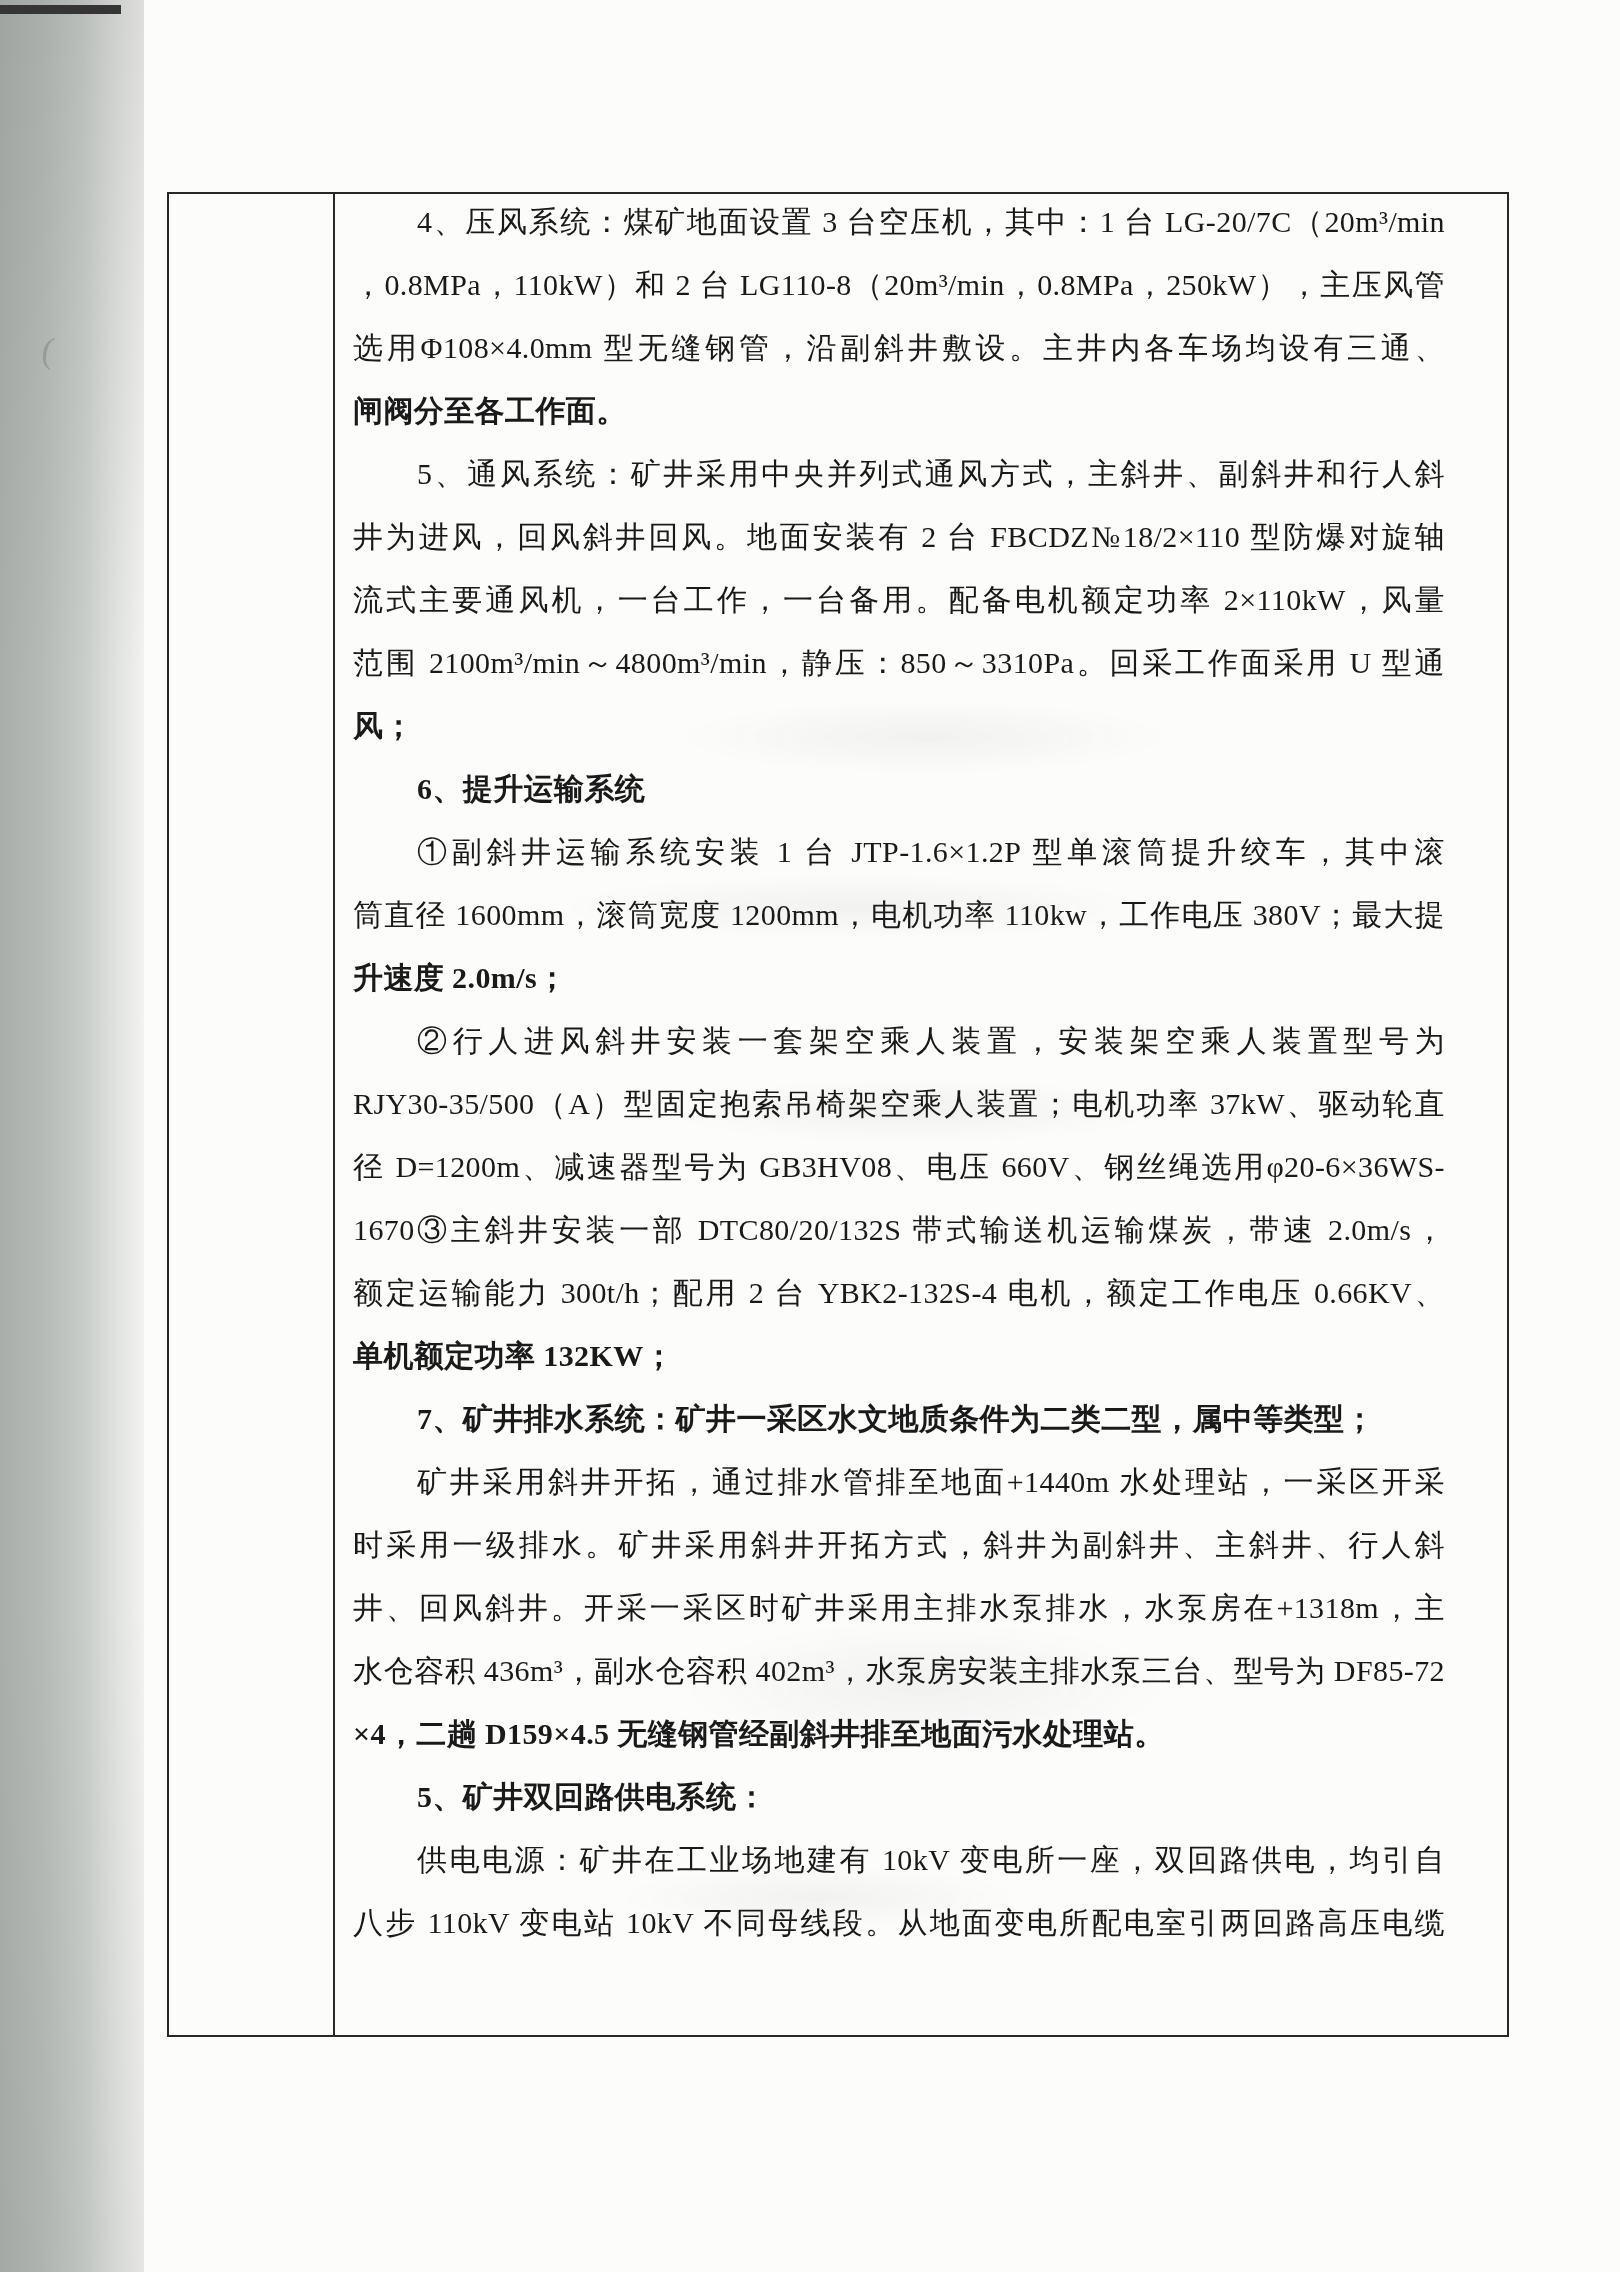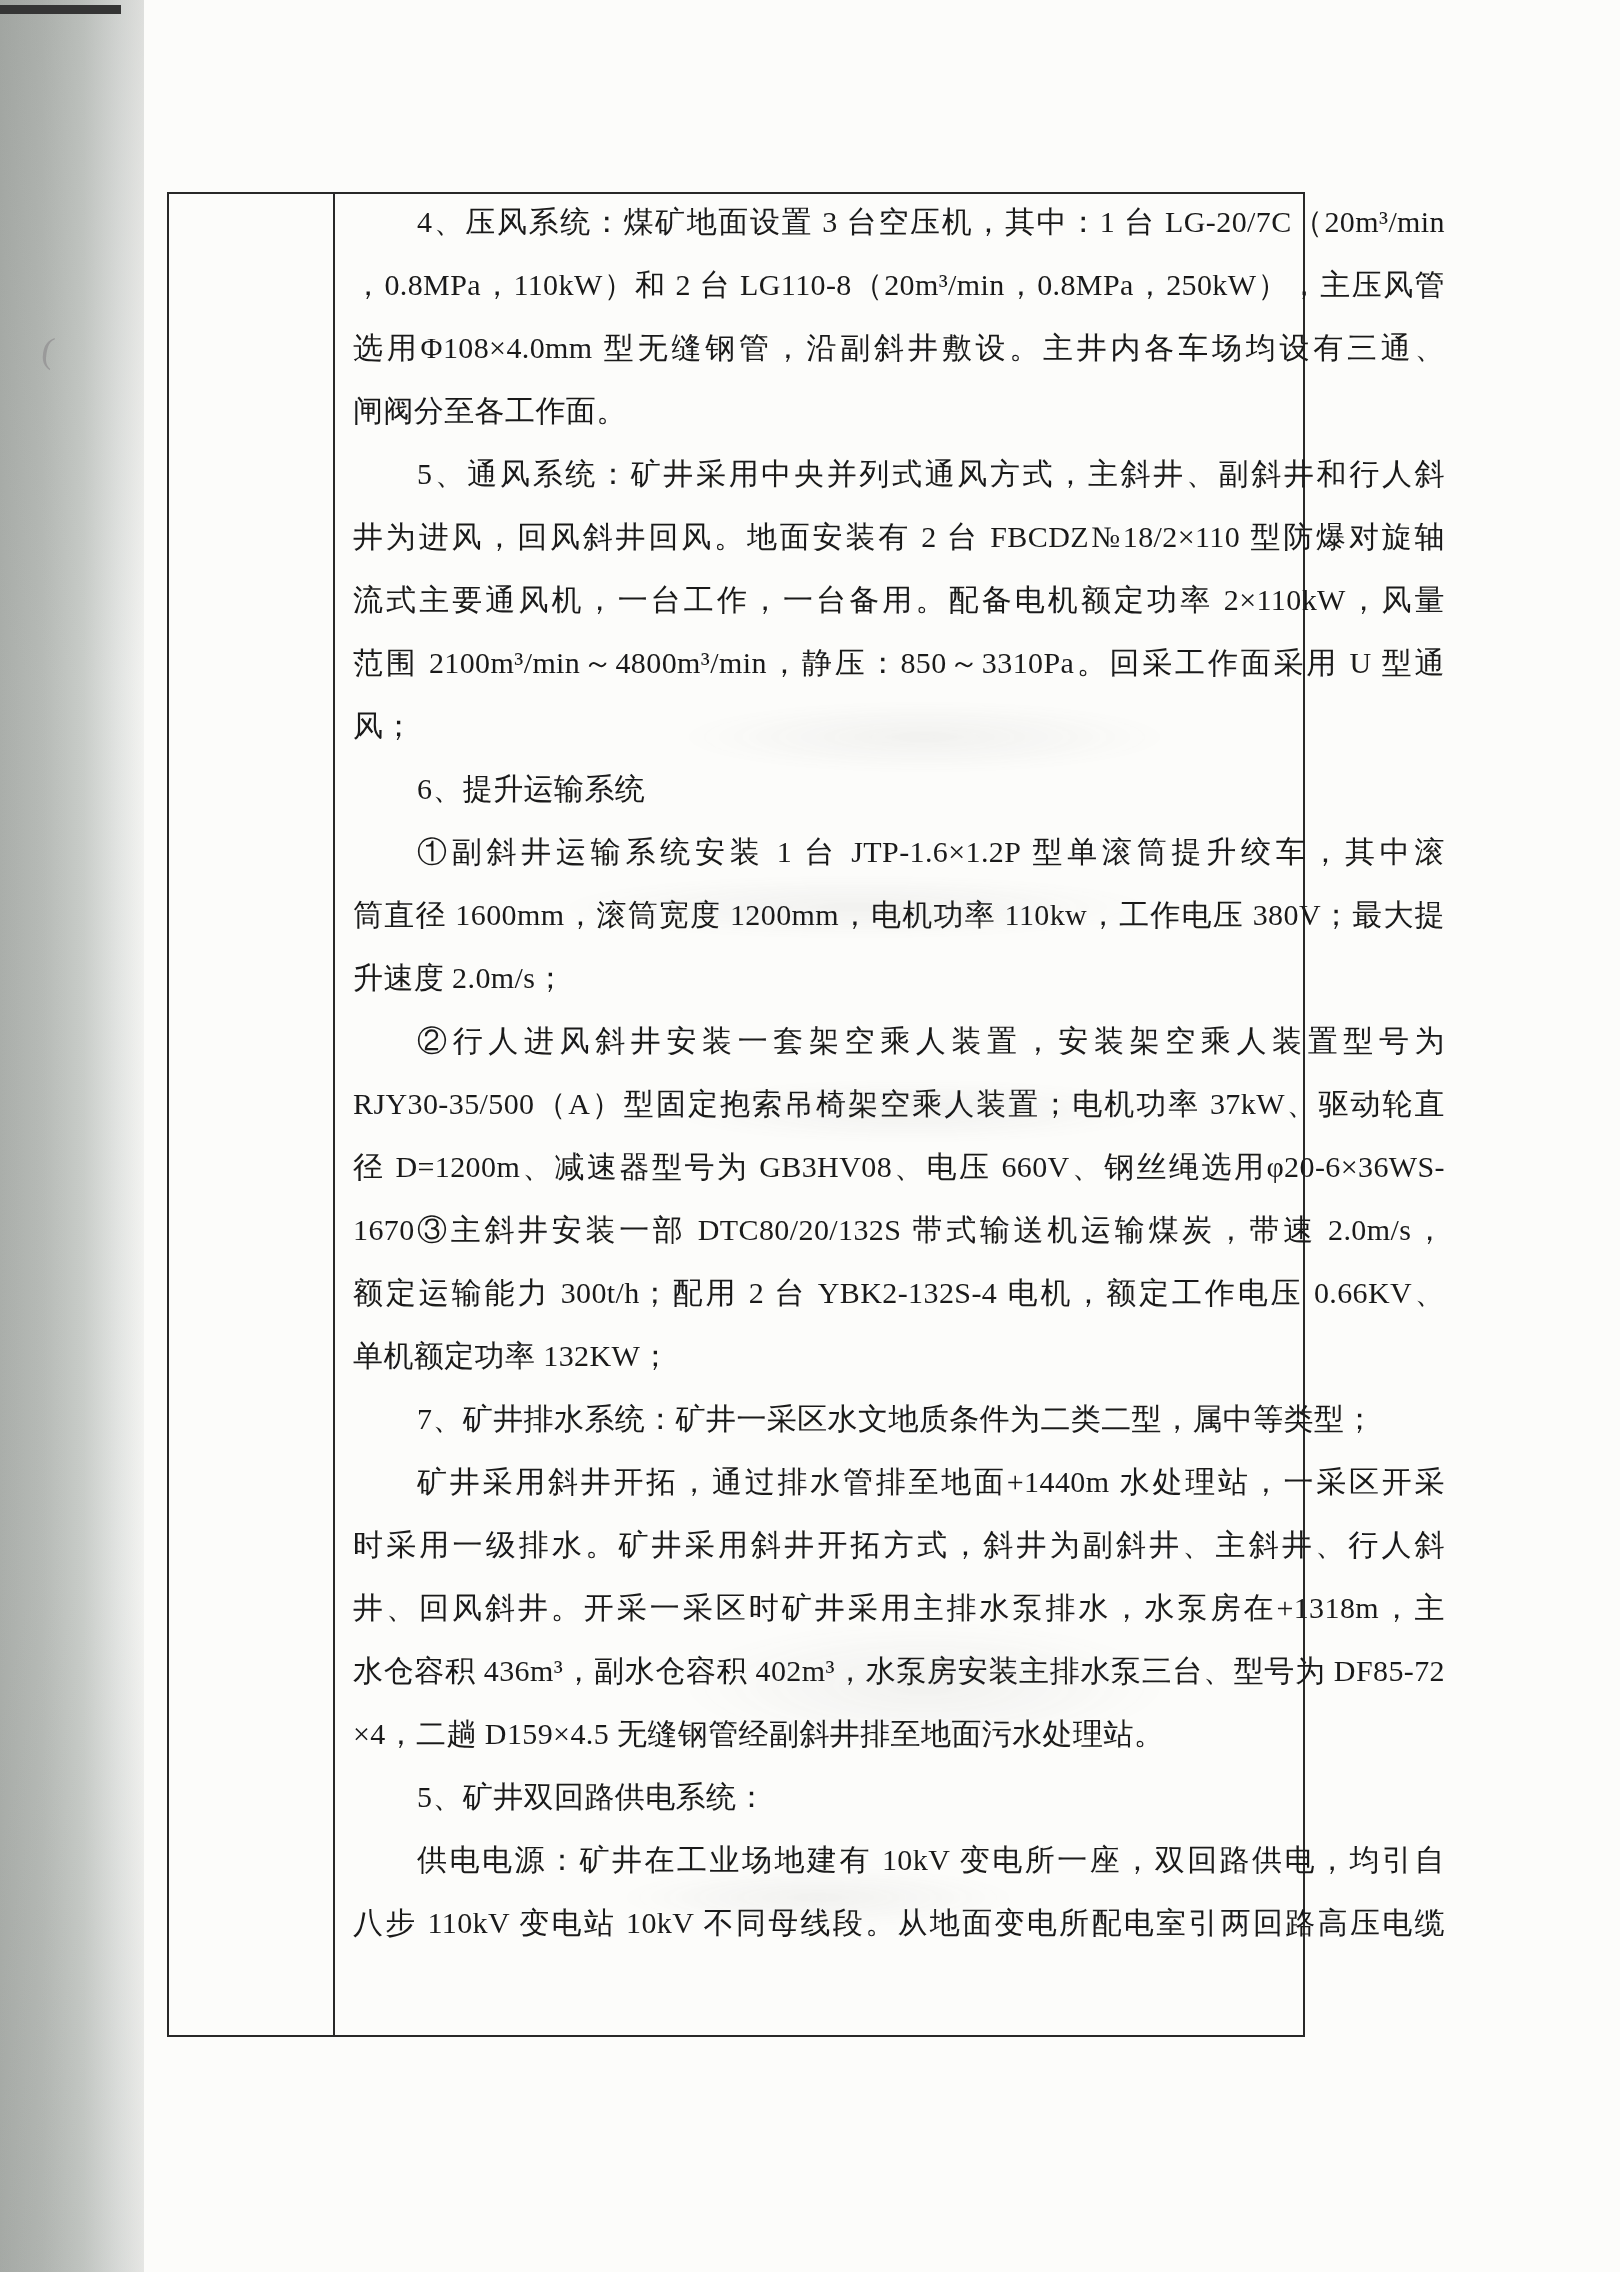--- a/index.html
+++ b/index.html
@@ -16,33 +16,33 @@
       linear-gradient(180deg,rgba(130,134,130,0.25) 0%,rgba(160,164,160,0.10) 30%,rgba(160,164,160,0.10) 70%,rgba(140,144,140,0.20) 100%),
       linear-gradient(90deg,#abafab 0%,#b9bdb9 30%,#cdd1cd 58%,#e9ebe9 82%,rgba(252,252,250,0) 100%);
   }
   .top-strip{position:absolute;left:0;top:4.5px;width:121px;height:9px;background:#353535;}
   .margin-mark{
     position:absolute;left:42px;top:332px;font-size:36px;color:#9a9a9a;
     transform:rotate(9deg);line-height:1;
   }
   
   .doc-table{
-    position:absolute;left:167px;top:192px;width:1138px;height:1845px;
+    position:absolute;left:167px;top:192px;width:1342px;height:1845px;
     border:2.3px solid #282828;box-sizing:border-box;
   }
   .col-divider{position:absolute;left:164px;top:0;width:2.3px;height:100%;background:#282828;}
   .left-cell{position:absolute;left:0;top:0;width:164px;height:100%;}
   .text-col{position:absolute;left:184px;top:-4.5px;width:1092px;}
   .line{
     height:63px;line-height:63px;font-size:30px;color:#1a1a1a;
     text-align:justify;text-align-last:justify;
     letter-spacing:0.4px;white-space:normal;
   }
   .line.indent{text-indent:64px;}
-  .line.pend{text-align-last:left;}
+  .line.pend{text-align-last:left;font-weight:bold;}
   
   .ghost{
     position:absolute;pointer-events:none;opacity:.55;filter:blur(2.3px);
     background:radial-gradient(ellipse at center,rgba(105,105,105,0.13),rgba(105,105,105,0) 72%);
   }
   .g1{left:682px;top:701px;width:485px;height:72px;}
   .g2{left:561px;top:875px;width:591px;height:64px;}
   .g3{left:667px;top:1079px;width:492px;height:64px;}
   .g4{left:682px;top:1621px;width:485px;height:129px;}
   .g5{left:621px;top:1867px;width:394px;height:61px;}

